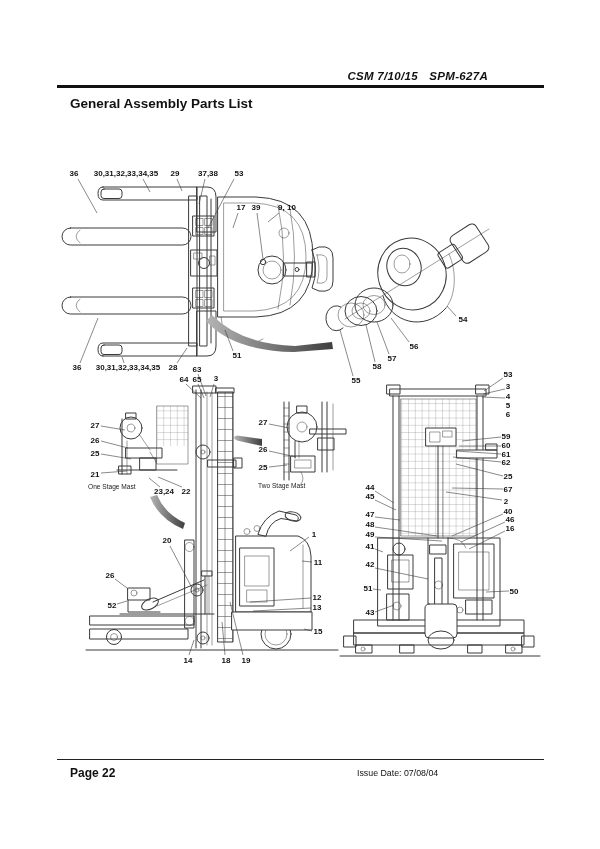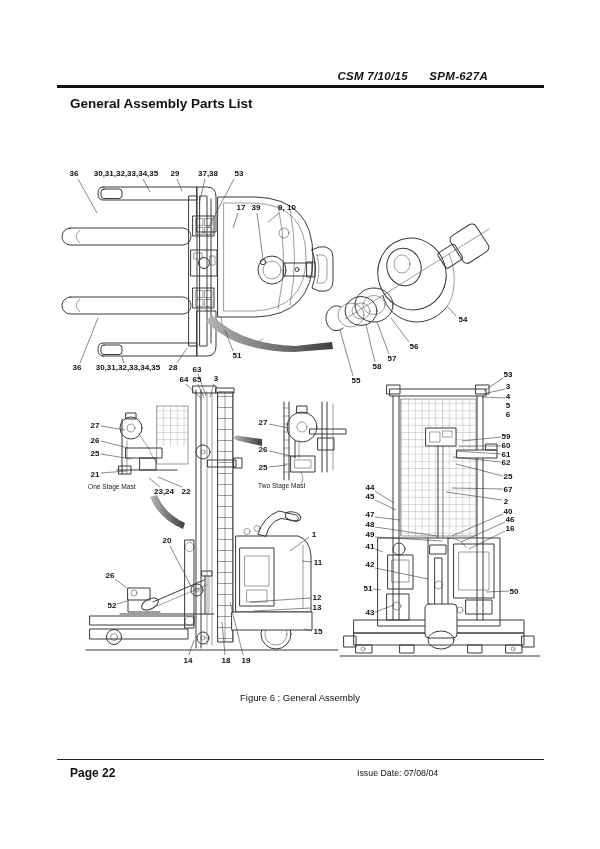--- a/index.html
+++ b/index.html
@@ -1,20 +1,20 @@
 <!DOCTYPE html>
 <html><head>
 <meta charset="utf-8">
 <style>
   html,body{margin:0;padding:0;background:#e8e8e8;}
   #page{position:relative;width:600px;height:849px;background:#ffffff;margin:0 auto;
         font-family:"Liberation Sans","DejaVu Sans",sans-serif;color:#111;overflow:hidden;}
   .hdr{position:absolute;top:70px;left:0;right:112px;text-align:right;
        font-style:italic;font-weight:bold;font-size:11.5px;letter-spacing:.3px;}
-  .hdr span{margin-left:18px;}
+  .hdr span{margin-left:8px;}
   .hrule{position:absolute;top:85px;left:57px;right:56px;height:2.6px;background:#111;}
   .title{position:absolute;top:96px;left:70px;font-weight:bold;font-size:13.5px;}
   .caption{position:absolute;top:692px;left:0;right:0;text-align:center;font-size:9.5px;}
   .frule{position:absolute;top:759px;left:57px;right:56px;height:1.2px;background:#222;}
   .pageno{position:absolute;top:766px;left:70px;font-weight:bold;font-size:12px;}
   .issue{position:absolute;top:768px;left:357px;font-size:8.8px;}
   svg#diagram{position:absolute;left:0;top:0;}
   .plabel{font-family:"Liberation Sans","DejaVu Sans",sans-serif;font-size:8px;font-weight:bold;fill:#111;}
   .dcaption{font-family:"Liberation Sans","DejaVu Sans",sans-serif;font-size:6.6px;fill:#222;}
   .leader{stroke:#3a3a3a;stroke-width:.6;fill:none;}
@@ -372,17 +372,16 @@
         <text x="370" y="567" text-anchor="middle" class="plabel">42</text>
         <line x1="373" y1="589" x2="381" y2="590" class="leader"></line>
         <text x="368" y="591" text-anchor="middle" class="plabel">51</text>
         <line x1="375" y1="612" x2="394" y2="605" class="leader"></line>
         <text x="370" y="615" text-anchor="middle" class="plabel">43</text>
         <text x="88" y="489" text-anchor="start" class="dcaption">One Stage Mast</text>
         <text x="258" y="488" text-anchor="start" class="dcaption">Two Stage Mast</text>
       </g>
   </svg>
 
-  <div class="caption">Figure 6 : General Assembly</div>
   <div class="frule"></div>
   <div class="pageno">Page 22</div>
   <div class="issue">Issue Date: 07/08/04</div>
 </div>
 
 </body></html>

